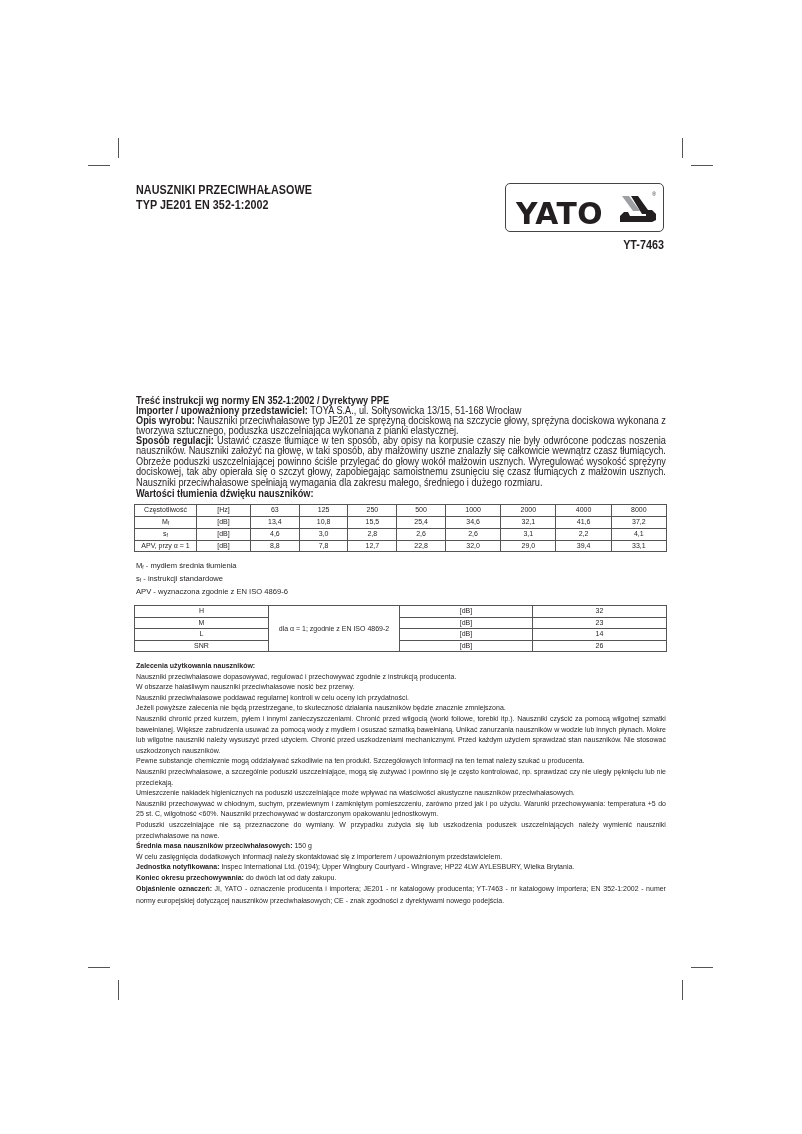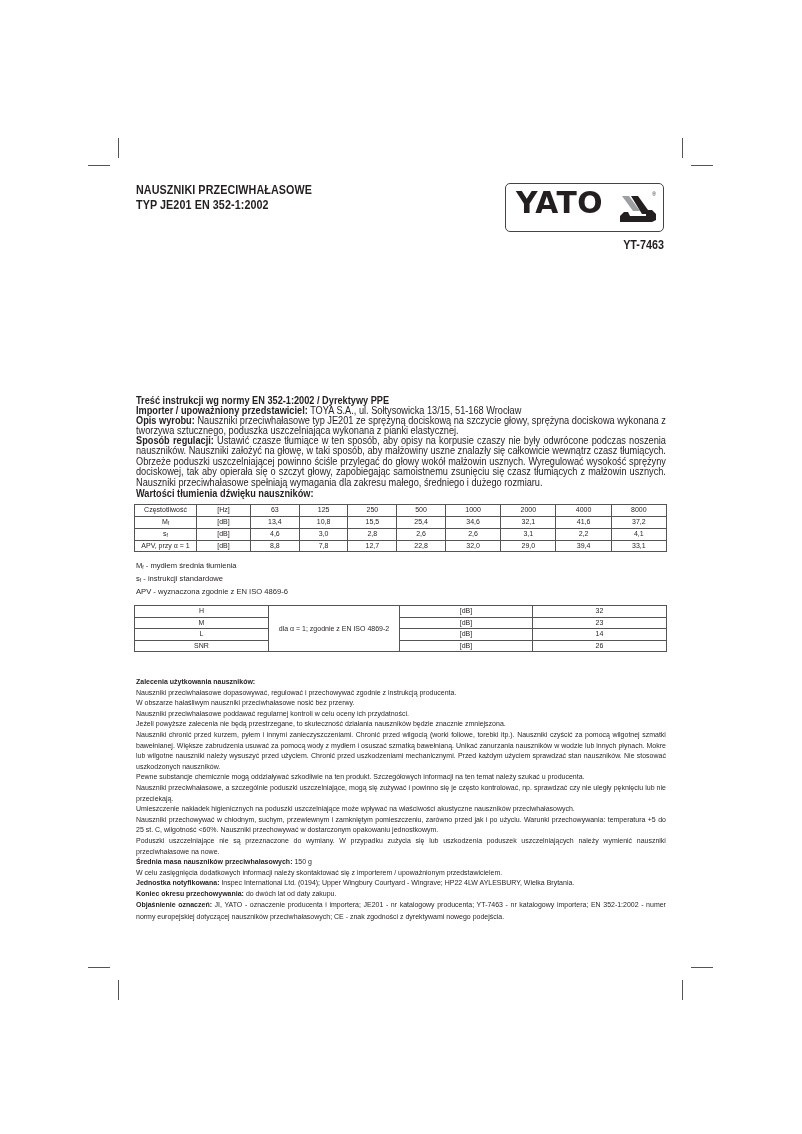--- a/index.html
+++ b/index.html
@@ -3,37 +3,37 @@
   <meta charset="utf-8">
   <style>
     * { box-sizing: border-box; margin: 0; padding: 0; }
     html, body { width: 802px; height: 1134px; background: #ffffff; }
     body { position: relative; font-family: "Liberation Sans", sans-serif; color: #231f20; overflow: hidden; }
     .crop { position: absolute; background: #555; }
     .crop.h { height: 1px; width: 22px; }
     .crop.v { width: 1px; height: 20px; }
 
     .title { position: absolute; left: 136px; top: 183px; font-weight: bold; font-size: 12.5px; line-height: 15px; transform: scaleX(0.86); transform-origin: left top; letter-spacing: 0.1px; }
-    .logo { position: absolute; left: 505px; top: 183px; width: 159px; height: 49px; border: 1px solid #444; border-radius: 5px; display: flex; align-items: flex-start; padding-left: 10px; }
+    .logo { position: absolute; left: 505px; top: 183px; width: 159px; height: 49px; border: 1px solid #444; border-radius: 5px; display: flex; align-items: flex-end; padding-left: 10px; }
     .logo-text { font-family: "DejaVu Sans", sans-serif; font-weight: bold; font-size: 31px; letter-spacing: 0.5px; color: #231f20; transform: scaleX(0.96); transform-origin: left center; }
     .logo-mark { position: absolute; left: 112px; top: 10px; width: 40px; height: 28px; }
     .logo-reg { position: absolute; right: 7px; top: 7px; font-size: 5px; }
     .model { position: absolute; left: 600px; top: 238px; width: 64px; text-align: right; font-weight: bold; font-size: 12px; transform: scaleX(0.9); transform-origin: right top; }
 
     .content { position: absolute; left: 136px; top: 396px; width: 530px; font-size: 10px; line-height: 9.9px; }
     .content p { text-align: justify; }
     .content b { font-weight: bold; }
     .squeeze { transform: scaleX(0.92); transform-origin: left top; width: 576px; }
 
     table { border-collapse: collapse; font-size: 7px; }
     table td { border: 1px solid #555; text-align: center; padding: 0; height: 11.5px; line-height: 10px; }
     .t1 { position: absolute; left: 134px; top: 504px; width: 533px; }
     .legend { position: absolute; left: 136px; top: 560px; font-size: 7.6px; line-height: 12px; }
     .t2 { position: absolute; left: 134px; top: 605px; width: 533px; }
-    .content2 { position: absolute; left: 136px; top: 661px; width: 530px; font-size: 7.6px; margin-top: 16px; }
+    .content2 { position: absolute; left: 136px; top: 661px; width: 530px; font-size: 7.6px; }
     .content2 .sq { transform: scaleX(0.92); transform-origin: left top; width: 576px; }
     .content2 p { text-align: justify; line-height: 10.6px; }
     sub { font-size: 5px; vertical-align: -1px; }
   </style>
 </head>
 <body>
 
 <div class="crop h" style="left:88px;top:165px;"></div>
 <div class="crop v" style="left:118px;top:138px;"></div>
 <div class="crop h" style="left:691px;top:165px;"></div>

